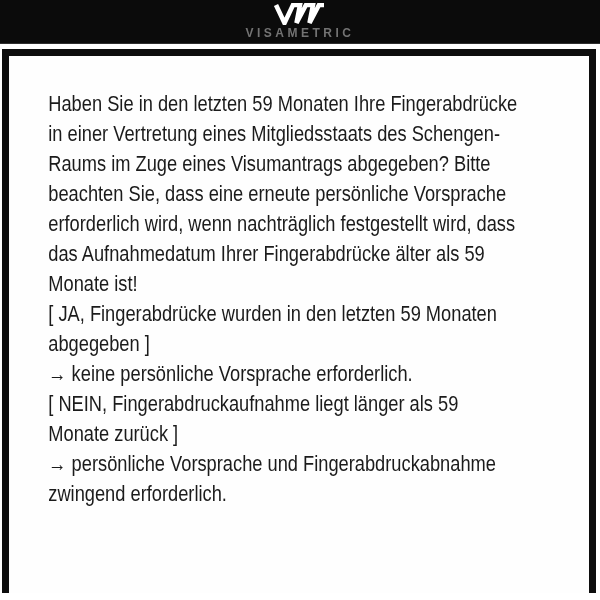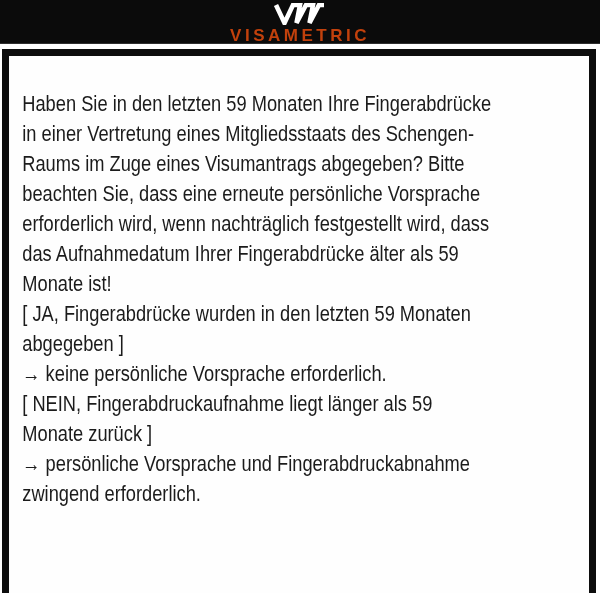--- a/index.html
+++ b/index.html
@@ -18,37 +18,38 @@
     flex-direction: column;
     align-items: center;
     justify-content: flex-start;
     padding-top: 3px;
     box-sizing: border-box;
     border-bottom: 1px solid #2e2e2e;
   }
   .logo { height: 22px; display: flex; align-items: center; }
   .logo svg { display: block; }
   .brand {
-    color: #c2410c;
-    font-size: 17px;
+    color: #737373;
+    font-size: 12px;
     font-weight: 700;
     letter-spacing: 3.5px;
     margin-top: 1px;
     white-space: nowrap;
   }
 
   
   .notice-box {
     margin: 5px 4px 0 2px;
     border: 7px solid #0d0d0d;
     border-bottom: 0;
     background: #fefefe;
     height: 544px;
     box-sizing: border-box;
     overflow: hidden;
+    padding-left: 26px;
   }
   .notice-text {
     padding: 33px 0 0 16px;
     font-size: 22px;
     line-height: 30px;
     color: #1b1b1b;
     width: 680px;
     transform: scaleX(0.83);
     transform-origin: 0 0;
   }

